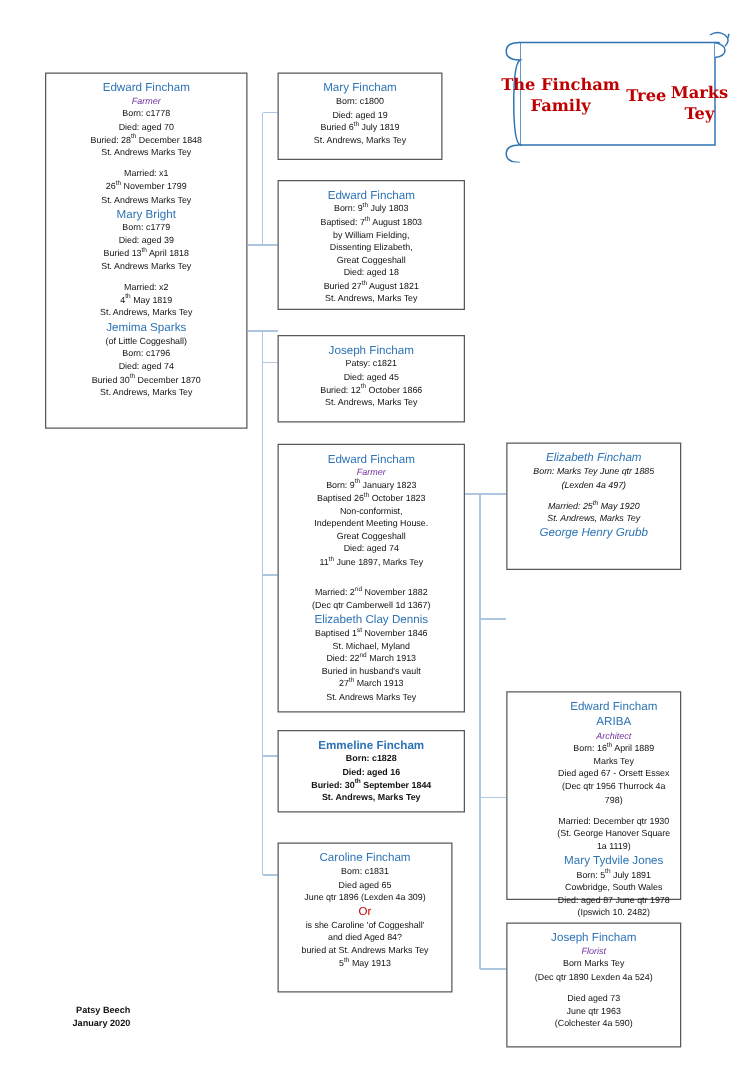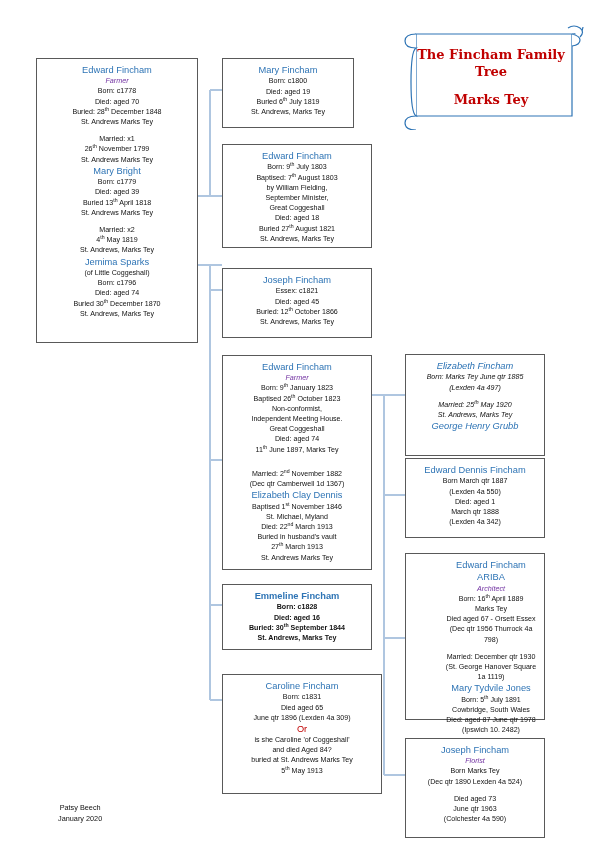--- a/index.html
+++ b/index.html
@@ -40,31 +40,31 @@
   }
   .ln{display:block;}
   .sp{display:block;height:7px;}
   .red{color:#C00000;font-size:9.2px;line-height:12px;display:block;}
   sup{font-size:5.2px;vertical-align:super;line-height:0;}
 
   
   .scroll-wrap{position:absolute;left:396px;top:20px;width:190px;height:110px;}
   .scroll-title{
     position:absolute;left:0;top:0;width:190px;height:110px;
-    display:flex;flex-direction:column;align-items:center;justify-content:center;
+    display:flex;flex-direction:row;align-items:center;justify-content:center;
     color:#C00000;font-family:"DejaVu Serif", serif;font-weight:bold;
     font-size:13px;line-height:17px;text-align:center;
     padding-top:4px;box-sizing:border-box;
   }
   .scroll-title .t2{margin-top:11px;}
 
   
   .credit{
     position:absolute;left:58px;top:803px;
-    font-size:7.3px;line-height:10.5px;color:#111111;text-align:center;
+    font-size:7.3px;line-height:10.5px;color:#111111;text-align:right;font-weight:bold;
   }
 </style>
 </head>
 <body>
 
 <div class="canvas">
 
   <svg class="lines" viewBox="0 0 600 863" width="600" height="863" aria-hidden="true">
     <g stroke="#AFC6E0" stroke-width="1.4" fill="none" shape-rendering="crispEdges">
 
@@ -142,30 +142,30 @@
     <span class="ln">Died: aged 19</span>
     <span class="ln">Buried 6<sup>th</sup> July 1819</span>
     <span class="ln">St. Andrews, Marks Tey</span>
   </div>
 
   <div class="box" style="left:222px;top:144px;width:150px;height:104px;">
     <span class="nm">Edward Fincham</span>
     <span class="ln">Born: 9<sup>th</sup> July 1803</span>
     <span class="ln">Baptised: 7<sup>th</sup> August 1803</span>
     <span class="ln">by William Fielding,</span>
-    <span class="ln">September Minister,</span>
+    <span class="ln">Dissenting Elizabeth,</span>
     <span class="ln">Great Coggeshall</span>
     <span class="ln">Died: aged 18</span>
     <span class="ln">Buried 27<sup>th</sup> August 1821</span>
     <span class="ln">St. Andrews, Marks Tey</span>
   </div>
 
   <div class="box" style="left:222px;top:268px;width:150px;height:70px;">
     <span class="nm">Joseph Fincham</span>
-    <span class="ln">Essex: c1821</span>
+    <span class="ln">Patsy: c1821</span>
     <span class="ln">Died: aged 45</span>
     <span class="ln">Buried: 12<sup>th</sup> October 1866</span>
     <span class="ln">St. Andrews, Marks Tey</span>
   </div>
 
   <div class="box" style="left:222px;top:355px;width:150px;height:215px;">
     <span class="nm">Edward Fincham</span>
     <span class="occ">Farmer</span>
     <span class="ln">Born: 9<sup>th</sup> January 1823</span>
     <span class="ln">Baptised 26<sup>th</sup> October 1823</span>
@@ -188,21 +188,21 @@
   </div>
 
   <div class="box" style="left:222px;top:584px;width:150px;height:66px;font-weight:bold;">
     <span class="nm">Emmeline Fincham</span>
     <span class="ln">Born: c1828</span>
     <span class="ln">Died: aged 16</span>
     <span class="ln">Buried: 30<sup>th</sup> September 1844</span>
     <span class="ln">St. Andrews, Marks Tey</span>
   </div>
 
-  <div class="box" style="left:222px;top:674px;width:160px;height:120px;">
+  <div class="box" style="left:222px;top:674px;width:140px;height:120px;">
     <span class="nm">Caroline Fincham</span>
     <span class="ln">Born: c1831</span>
     <span class="ln">Died aged 65</span>
     <span class="ln">June qtr 1896 (Lexden 4a 309)</span>
     <span class="red">Or</span>
     <span class="ln">is she Caroline 'of Coggeshall'</span>
     <span class="ln">and died Aged 84?</span>
     <span class="ln">buried at St. Andrews Marks Tey</span>
     <span class="ln">5<sup>th</sup> May 1913</span>
   </div>
@@ -210,28 +210,20 @@
   <div class="box" style="left:405px;top:354px;width:140px;height:102px;font-style:italic;">
     <span class="nm">Elizabeth Fincham</span>
     <span class="ln">Born: Marks Tey June qtr 1885</span>
     <span class="ln">(Lexden 4a 497)</span>
     <span class="sp"></span>
     <span class="ln">Married: 25<sup>th</sup> May 1920</span>
     <span class="ln">St. Andrews, Marks Tey</span>
     <span class="nm">George Henry Grubb</span>
   </div>
 
-  <div class="box" style="left:405px;top:458px;width:140px;height:80px;">
-    <span class="nm">Edward Dennis Fincham</span>
-    <span class="ln">Born March qtr 1887</span>
-    <span class="ln">(Lexden 4a 550)</span>
-    <span class="ln">Died: aged 1</span>
-    <span class="ln">March qtr 1888</span>
-    <span class="ln">(Lexden 4a 342)</span>
-  </div>
 
   <div class="box" style="left:405px;top:553px;width:140px;height:167px;padding-left:36px;">
     <span class="nm">Edward Fincham ARIBA</span>
     <span class="occ">Architect</span>
     <span class="ln">Born: 16<sup>th</sup> April 1889</span>
     <span class="ln">Marks Tey</span>
     <span class="ln">Died aged 67 - Orsett Essex</span>
     <span class="ln">(Dec qtr 1956 Thurrock 4a 798)</span>
     <span class="sp"></span>
     <span class="ln">Married: December qtr 1930</span>

